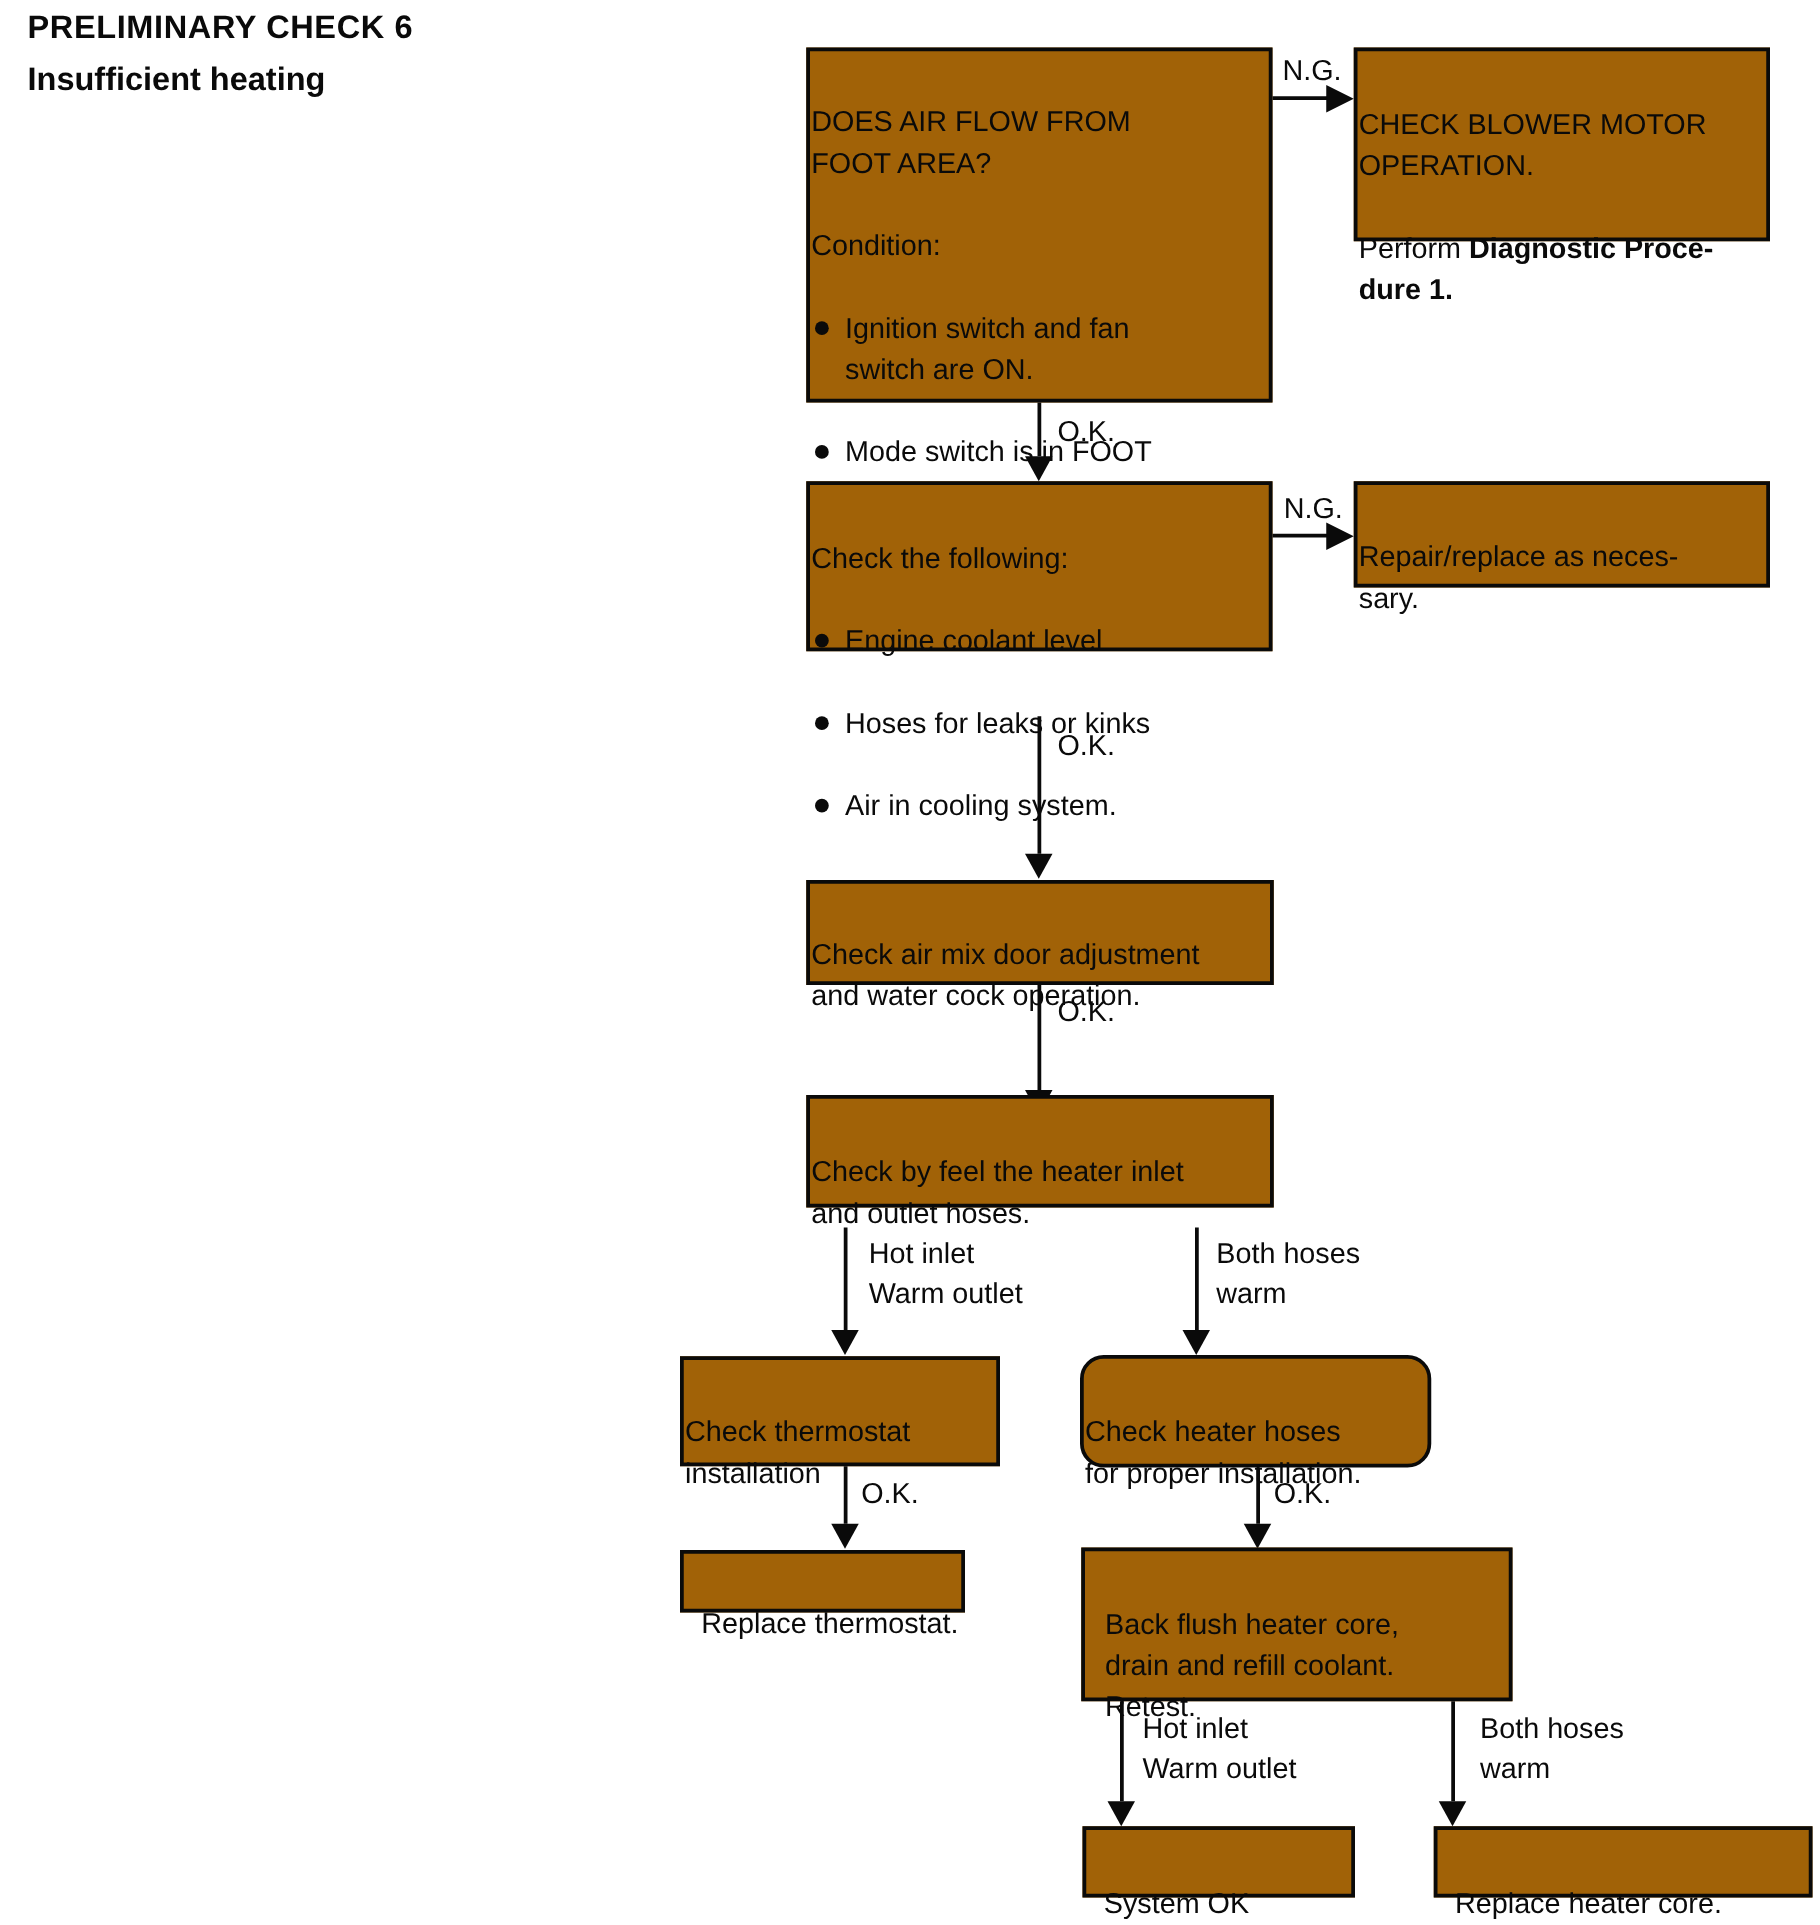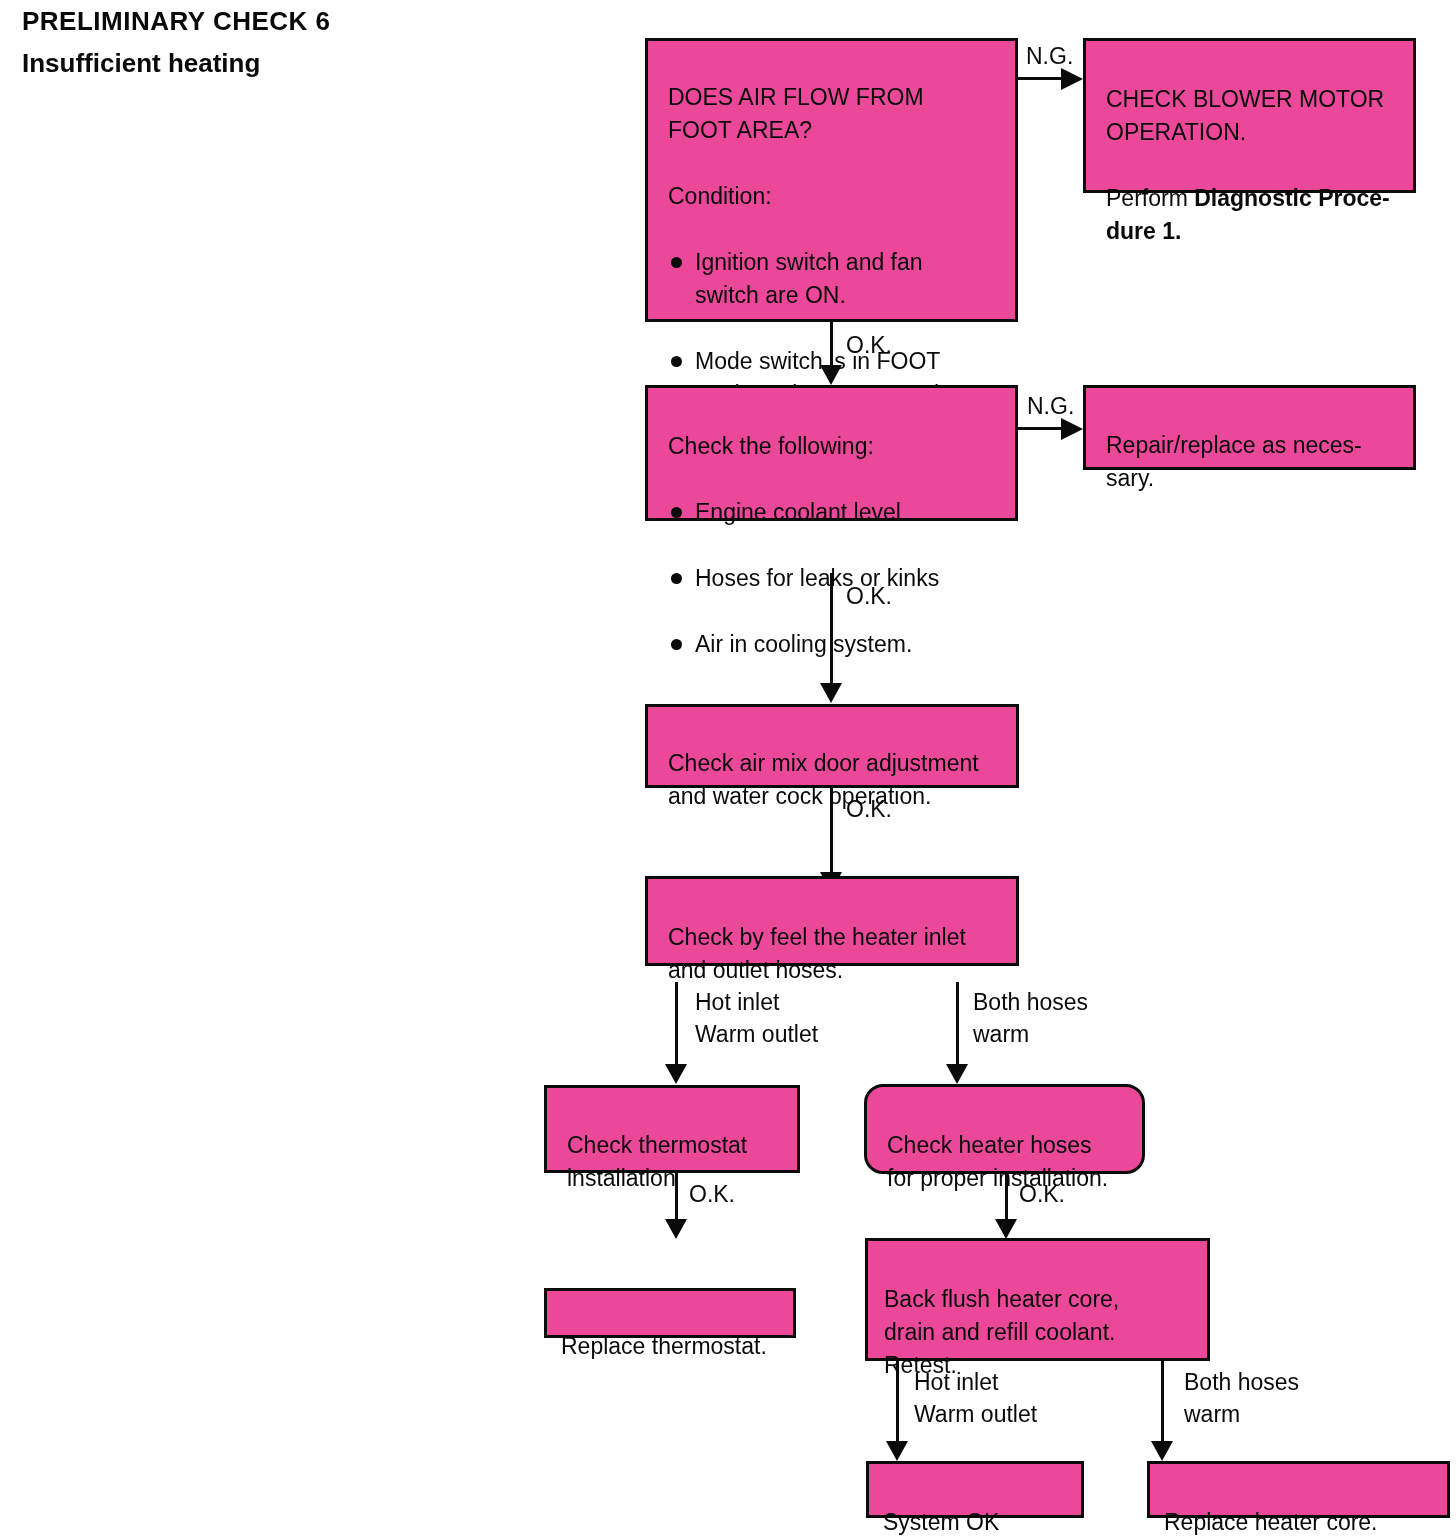--- a/index.html
+++ b/index.html
@@ -30,25 +30,25 @@
     left: 22px;
     top: 48px;
     font-size: 26px;
     font-weight: 700;
     white-space: pre-line;
   }
   .box {
     position: absolute;
     box-sizing: border-box;
     border: 3px solid #0a0a0a;
-    background: #ec4899;
+    background: #a16207;
     font-size: 23px;
     line-height: 33px;
     white-space: pre-line;
-    padding: 7px 20px;
+    padding: 7px 1px;
   }
   .bullet-row {
     display: flex;
     align-items: flex-start;
   }
   .dot {
     flex: 0 0 auto;
     width: 11px;
     height: 11px;
     border-radius: 50%;
@@ -198,21 +198,21 @@
   </div>
 
   <div class="elabel" style="left:689px; top:1178px;">O.K.</div>
   <div class="vline" style="left:675px; top:1173px; height:46px;"></div>
   <div class="arr-down" style="left:665px; top:1219px;"></div>
 
   <div class="elabel" style="left:1019px; top:1178px;">O.K.</div>
   <div class="vline" style="left:1005px; top:1174px; height:45px;"></div>
   <div class="arr-down" style="left:995px; top:1219px;"></div>
 
-  <div class="box" style="left:544px; top:1240px; width:252px; height:50px; padding-top:6px; padding-left:14px;margin-top:48px;">
+  <div class="box" style="left:544px; top:1240px; width:228px; height:50px; padding-top:6px; padding-left:14px;">
     <div>Replace thermostat.</div>
   </div>
 
   <div class="box" style="left:865px; top:1238px; width:345px; height:123px; padding-top:9px; padding-left:16px;">
     <div>Back flush heater core,
 drain and refill coolant.
 Retest.</div>
   </div>
 
   <div class="elabel" style="left:914px; top:1366px;">Hot inlet

